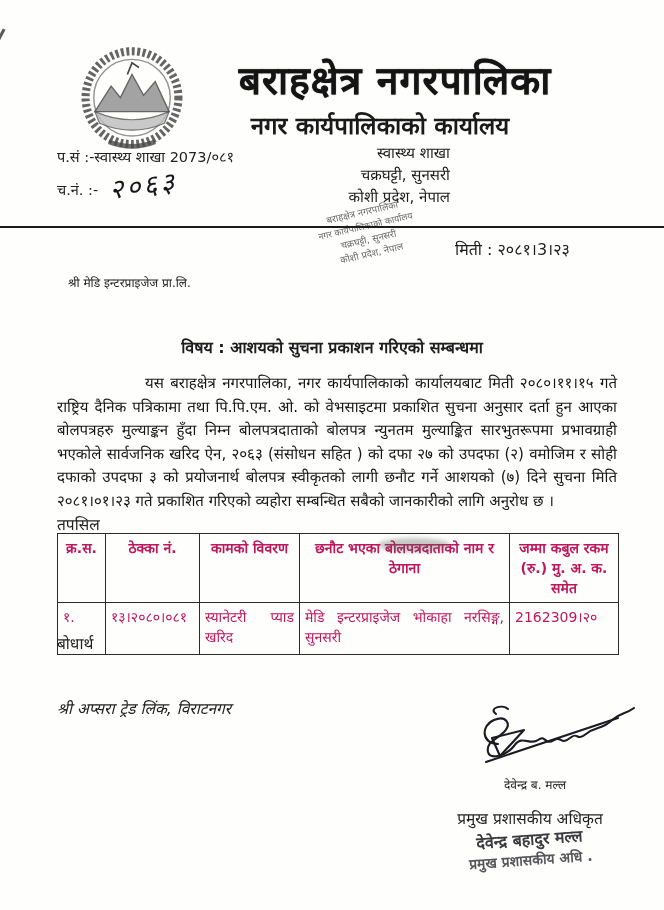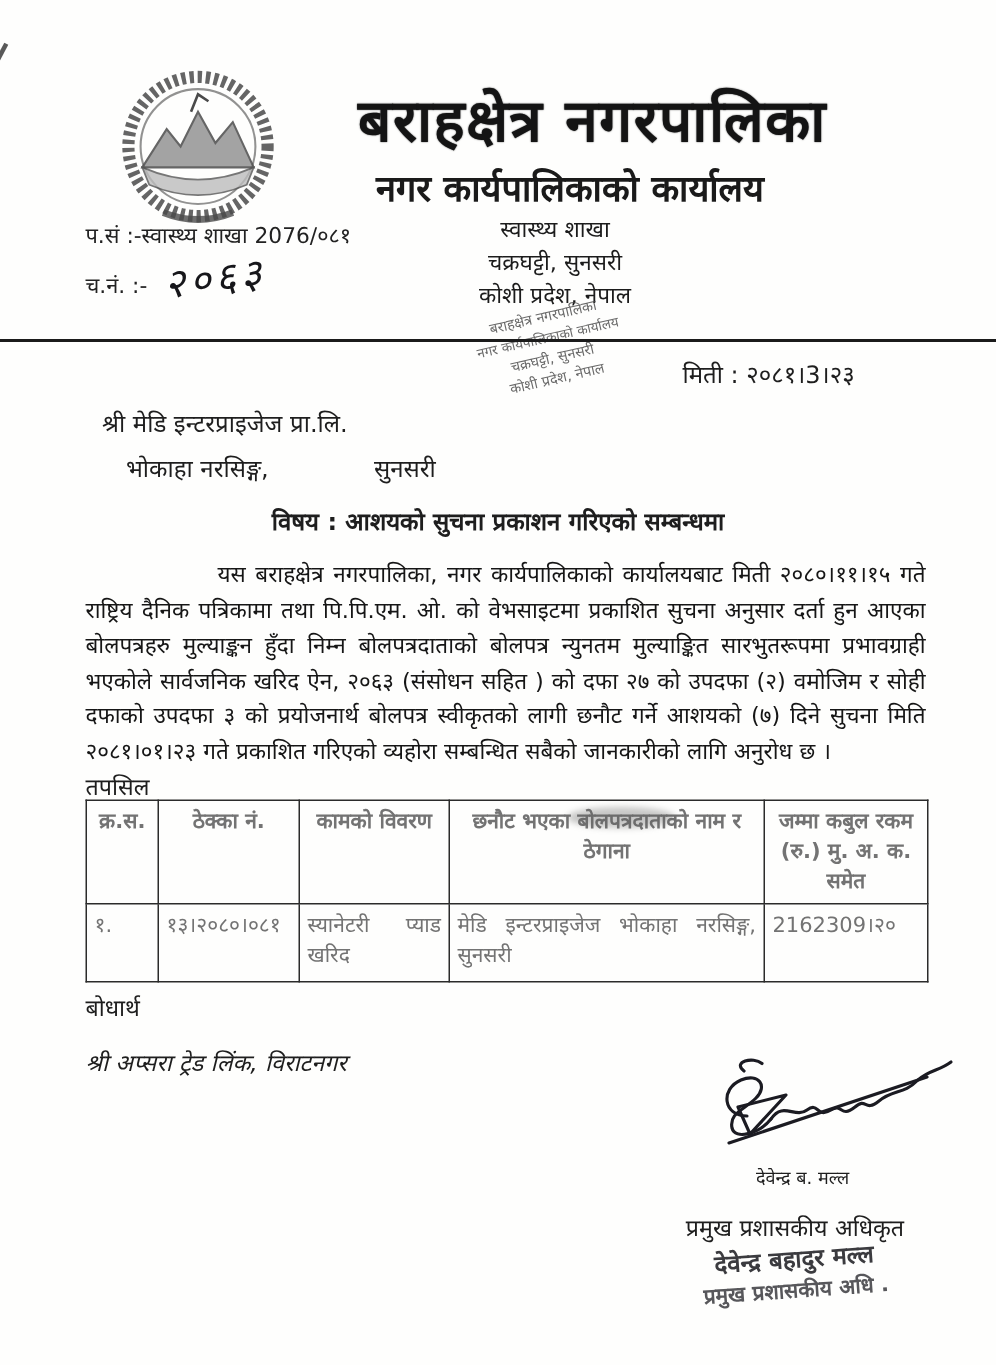--- a/index.html
+++ b/index.html
@@ -20,41 +20,41 @@
   }
   .subtitle {
     font-size:24px; font-weight:600; color:#1a1a1a;
     text-align:center; white-space:nowrap;
   }
   .refline { font-size:14.5px; color:#222; white-space:nowrap; }
   .handwritten {
     font-size:27px; font-style:italic; color:#16161a;
     transform:rotate(-7deg); display:inline-block; letter-spacing:3px;
   }
-  .addr { font-size:15px; text-align:center; line-height:22px; color:#1c1c1c; }
+  .addr { font-size:15px; text-align:right; line-height:22px; color:#1c1c1c; }
   .stamp-block {
     color:rgba(72,72,72,0.82); text-align:center;
     transform:rotate(-13deg); line-height:14px;
     font-size:10.5px; white-space:nowrap;
   }
   .rule { height:2px; background:#1b1b1b; }
   .dateline { font-size:16px; white-space:nowrap; }
-  .recipient { font-size:16px; line-height:30px; white-space:nowrap; }
+  .recipient { font-size:12px; line-height:30px; white-space:nowrap; }
   .subject { font-size:16px; font-weight:600; white-space:nowrap; }
   .bodytext {
     font-size:15px; line-height:23.5px; text-align:justify;
     text-indent:88px; color:#161616;
   }
   .plain { font-size:15.5px; white-space:nowrap; }
   table.main {
     border-collapse:collapse; width:561px; table-layout:fixed;
   }
   table.main th, table.main td {
     border:1.6px solid #2b2b2b; font-size:14px; padding:4px 5px;
-    vertical-align:top; color:#737373;
+    vertical-align:top; color:#be185d;
   }
   table.main th { font-weight:600; text-align:center; vertical-align:top; line-height:20px; }
   table.main td { line-height:20px; }
   .smudge {
     position:absolute; background:rgba(95,95,95,0.35);
     border-radius:50%; filter:blur(2px); pointer-events:none;
   }
   .sig-name { font-size:12px; text-align:center; white-space:nowrap; }
   .sig-title { font-size:15.5px; text-align:center; white-space:nowrap; }
   .sig-stamp {
@@ -79,21 +79,21 @@
       <path d="M18 60 Q50 74 82 60 L78 70 Q50 82 22 70 Z" fill="#bdbdbd" stroke="#555" stroke-width="1" opacity="0.8"></path>
       <path d="M46 28 L50 18 L56 22" stroke-width="1.5"></path>
       <path d="M30 86 Q50 94 70 86" stroke-width="4" opacity="0.8"></path>
     </g>
   </svg>
 </div>
 
 <div class="abs title" style="left:180px; top:52px; width:430px;">बराहक्षेत्र नगरपालिका</div>
 <div class="abs subtitle" style="left:180px; top:108px; width:400px;">नगर कार्यपालिकाको कार्यालय</div>
 
-<div class="abs refline" style="left:57px; top:146px;">प.सं :-स्वास्थ्य शाखा 2076/०८१</div>
+<div class="abs refline" style="left:57px; top:146px;">प.सं :-स्वास्थ्य शाखा 2073/०८१</div>
 <div class="abs refline" style="left:57px; top:176px;">
   <span>च.नं. :-</span>
   <span class="handwritten" style="margin-left:6px; margin-top:-10px;">२०६३</span>
 </div>
 
 <div class="abs addr" style="left:290px; top:142px; width:160px;">
   <div>स्वास्थ्य शाखा</div>
   <div>चक्रघट्टी, सुनसरी</div>
   <div>कोशी प्रदेश, नेपाल</div>
 </div>
@@ -104,25 +104,20 @@
   <div style="font-size:9.5px;">चक्रघट्टी, सुनसरी</div>
   <div style="font-size:9.5px;">कोशी प्रदेश, नेपाल</div>
 </div>
 
 <div class="abs rule" style="left:0px; top:226px; width:664px;"></div>
 
 <div class="abs dateline" style="left:455px; top:238px;">मिती : २०८१।3।२३</div>
 
 <div class="abs recipient" style="left:68px; top:268px;">
   <div>श्री मेडि इन्टरप्राइजेज प्रा.लि.</div>
-  <div style="padding-left:16px;">
-    <span>भोकाहा नरसिङ्ग,</span>
-    <span style="display:inline-block; width:60px;"></span>
-    <span>सुनसरी</span>
-  </div>
 </div>
 
 <div class="abs subject" style="left:0; top:336px; width:664px; text-align:center;">विषय : आशयको सुचना प्रकाशन गरिएको सम्बन्धमा</div>
 
 <div class="abs bodytext" style="left:57px; top:372px; width:560px;">यस बराहक्षेत्र नगरपालिका, नगर कार्यपालिकाको कार्यालयबाट मिती २०८०।११।१५ गते राष्ट्रिय दैनिक पत्रिकामा तथा पि.पि.एम. ओ. को वेभसाइटमा प्रकाशित सुचना अनुसार दर्ता हुन आएका बोलपत्रहरु मुल्याङ्कन हुँदा निम्न बोलपत्रदाताको बोलपत्र न्युनतम मुल्याङ्कित सारभुतरूपमा प्रभावग्राही भएकोले सार्वजनिक खरिद ऐन, २०६३ (संसोधन सहित ) को दफा २७ को उपदफा (२) वमोजिम र सोही दफाको उपदफा ३ को प्रयोजनार्थ बोलपत्र स्वीकृतको लागी छनौट गर्ने आशयको (७) दिने सुचना मिति २०८१।०१।२३ गते प्रकाशित गरिएको व्यहोरा सम्बन्धित सबैको जानकारीको लागि अनुरोध छ ।</div>
 
 <div class="abs plain" style="left:57px; top:513px;">तपसिल</div>
 
 <div class="abs" style="left:57px; top:533px;">
   <table class="main">
@@ -150,21 +145,21 @@
         <td>१.</td>
         <td>१३।२०८०।०८१</td>
         <td style="text-align:justify;">स्यानेटरी प्याड खरिद</td>
         <td style="text-align:justify;">मेडि इन्टरप्राइजेज भोकाहा नरसिङ्ग, सुनसरी</td>
         <td>2162309।२०</td>
       </tr>
     </tbody>
   </table>
 </div>
 
-<div class="abs plain" style="left:57px; top:660px;">बोधार्थ</div>
+<div class="abs plain" style="left:57px; top:632px;">बोधार्थ</div>
 <div class="abs plain" style="left:57px; top:697px;font-style:italic;">श्री अप्सरा ट्रेड लिंक, विराटनगर</div>
 
 <div class="abs" style="left:468px; top:700px; width:175px; height:75px;">
   <svg viewBox="0 0 175 75" width="175" height="75" fill="none" stroke="#1b1b22" stroke-width="2.1" stroke-linecap="round" stroke-linejoin="round">
     <path d="M28 14 C 20 8, 34 4, 40 9"></path>
     <path d="M30 44 C 14 44, 12 26, 26 20 C 38 15, 44 24, 36 32 C 28 40, 18 42, 20 52 C 22 60, 38 56, 46 46"></path>
     <path d="M24 38 L 56 30 L 32 56 Z"></path>
     <path d="M46 46 C 54 34, 62 46, 70 40 C 78 34, 76 46, 86 40 C 94 35, 92 46, 102 38 C 110 31, 108 42, 118 34 C 128 26, 134 30, 144 20 C 152 13, 158 14, 166 8"></path>
     <path d="M18 62 L 150 18"></path>
   </svg>

